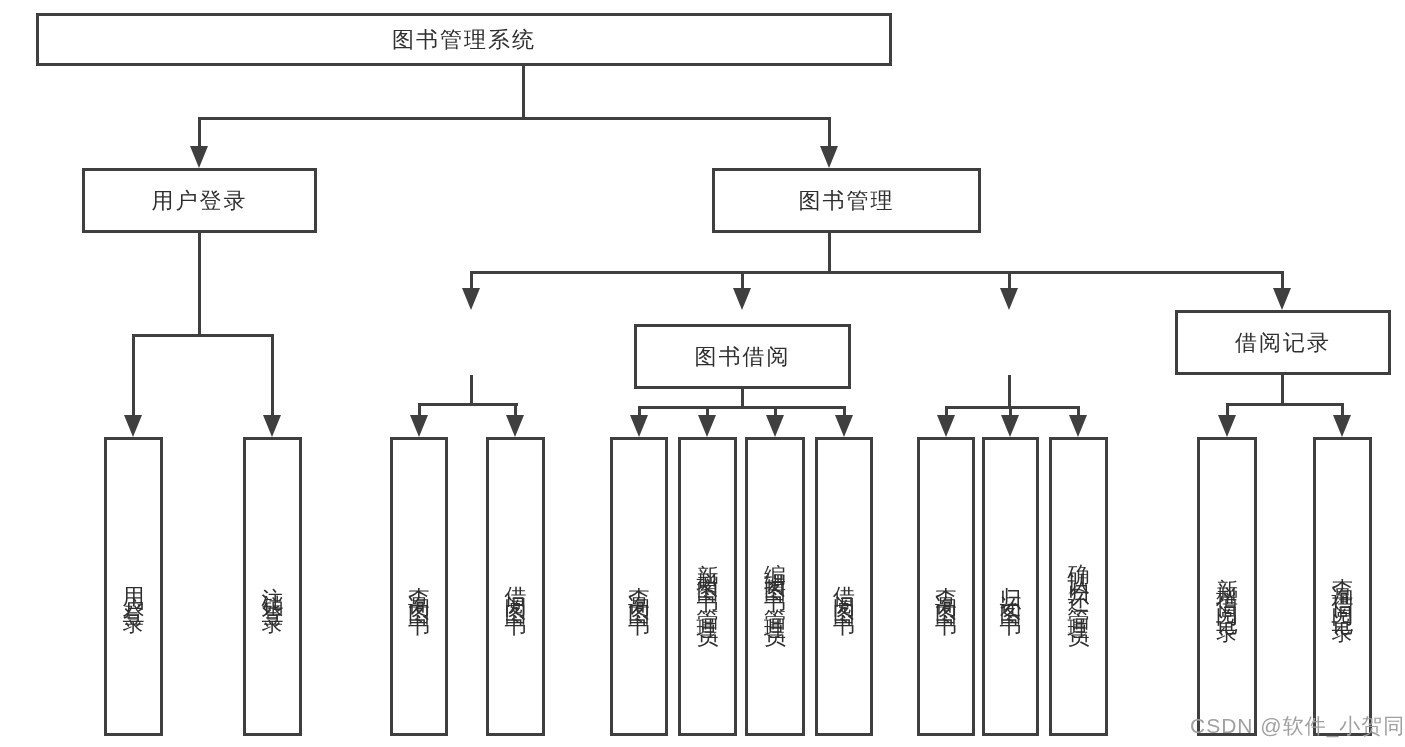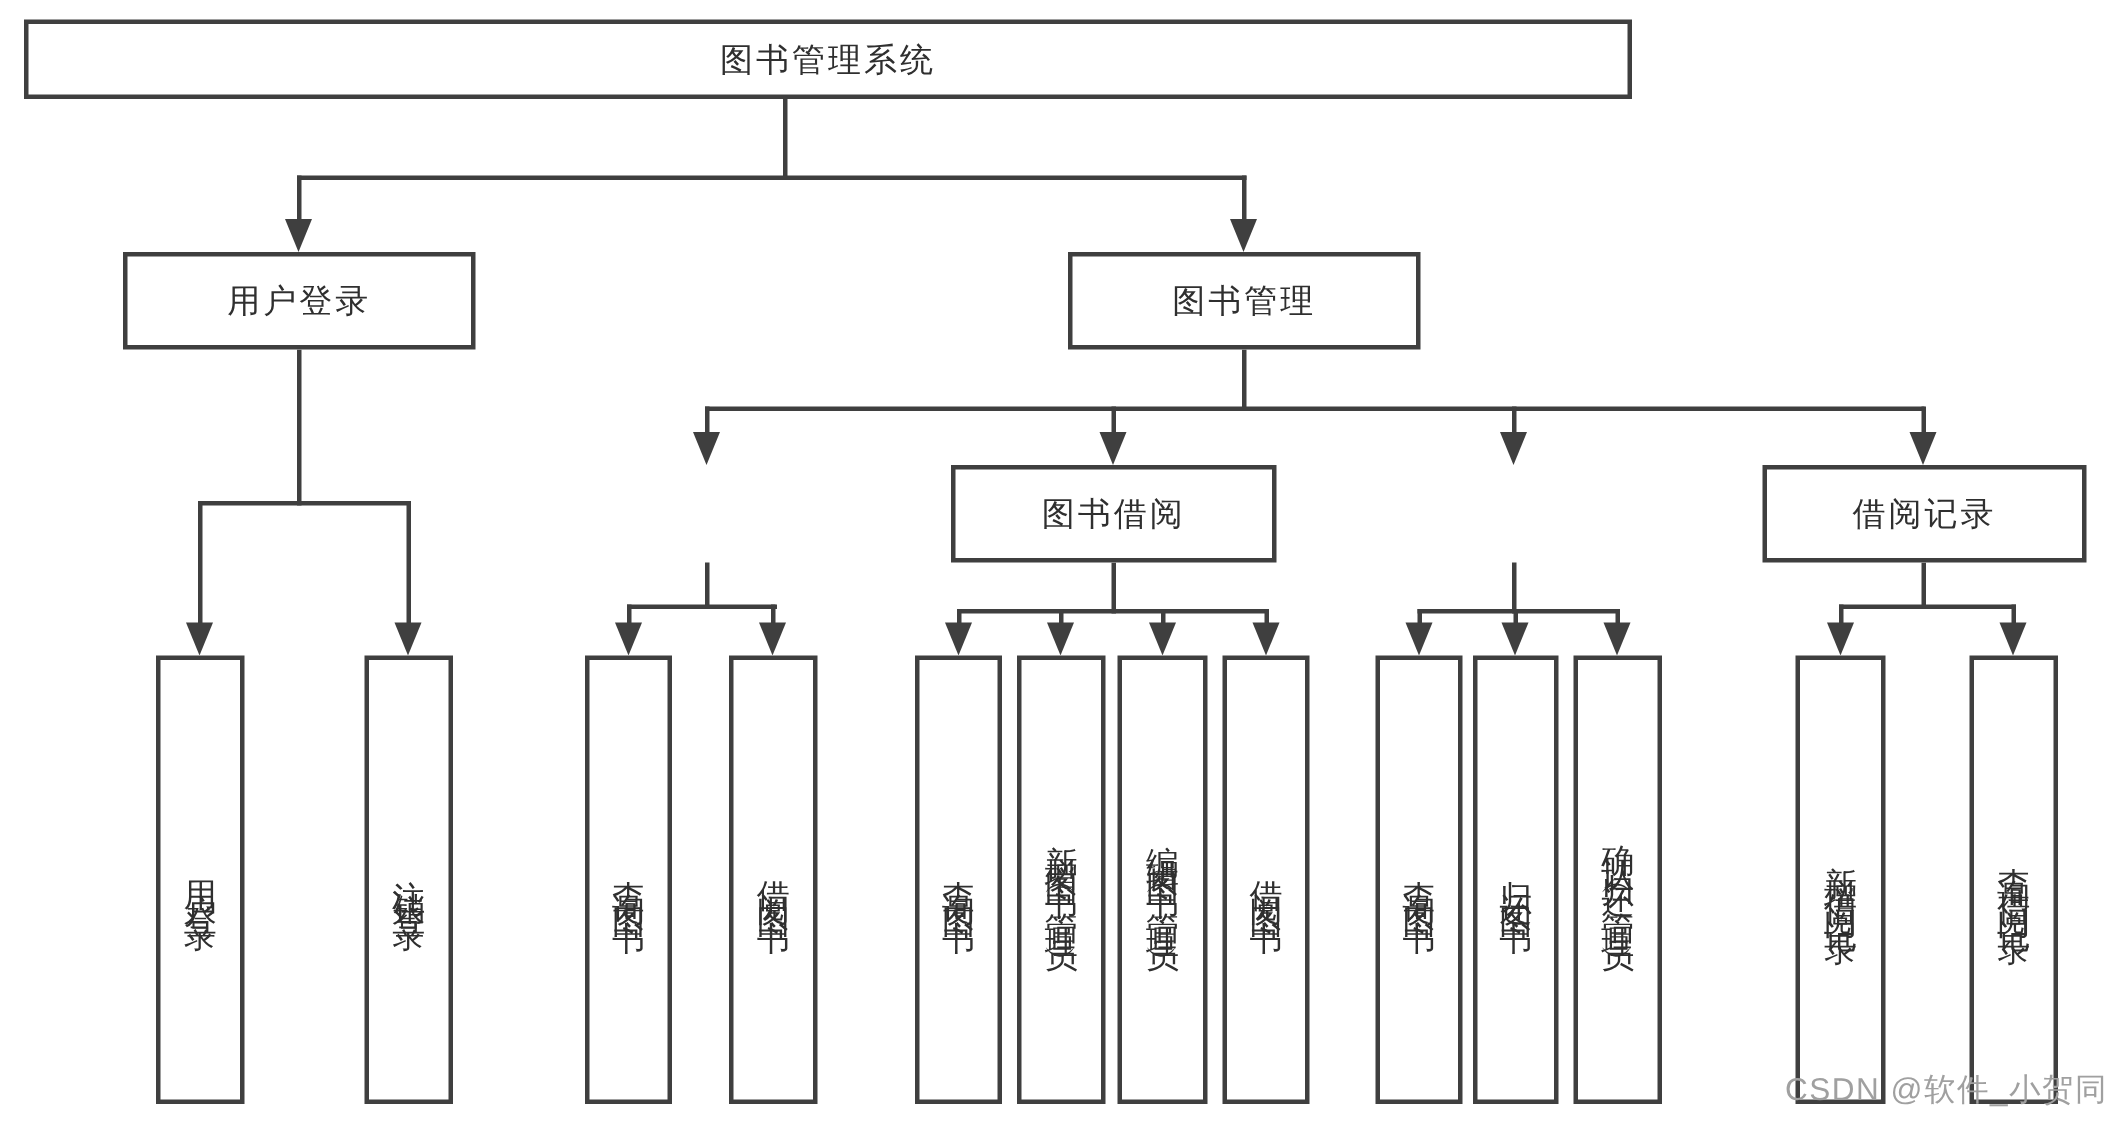--- a/index.html
+++ b/index.html
@@ -94,28 +94,28 @@
   <i class="ln" style="left:1077px;top:406px;width:3px;height:11px"></i>
   <i class="ar" style="left:1069px;top:415px"></i>
 
   <i class="ln" style="left:1281px;top:375px;width:3px;height:31px"></i>
   <i class="ln" style="left:1226px;top:403px;width:118px;height:3px"></i>
   <i class="ln" style="left:1226px;top:403px;width:3px;height:14px"></i>
   <i class="ar" style="left:1218px;top:415px"></i>
   <i class="ln" style="left:1341px;top:403px;width:3px;height:14px"></i>
   <i class="ar" style="left:1333px;top:415px"></i>
 
-  <div class="node" style="left:16px;top:13px;width:1072px;height:53px">图书管理系统</div>
+  <div class="node" style="left:36px;top:13px;width:856px;height:53px">图书管理系统</div>
 
   <div class="node" style="left:82px;top:168px;width:235px;height:65px">用户登录</div>
 
-  <div class="node" style="left:712px;top:168px;width:235px;height:65px">图书管理</div>
+  <div class="node" style="left:712px;top:168px;width:269px;height:65px">图书管理</div>
 
 
-  <div class="node" style="left:634px;top:310px;width:217px;height:65px">图书借阅</div>
+  <div class="node" style="left:634px;top:324px;width:217px;height:65px">图书借阅</div>
 
 
   <div class="node" style="left:1175px;top:310px;width:216px;height:65px">借阅记录</div>
 
   <div class="node v" style="left:104px;top:437px;width:59px;height:299px">用户登录</div>
   <div class="node v" style="left:243px;top:437px;width:59px;height:299px">注销登录</div>
 
   <div class="node v" style="left:390px;top:437px;width:58px;height:299px">查询图书</div>
   <div class="node v" style="left:486px;top:437px;width:59px;height:299px">借阅图书</div>
 

